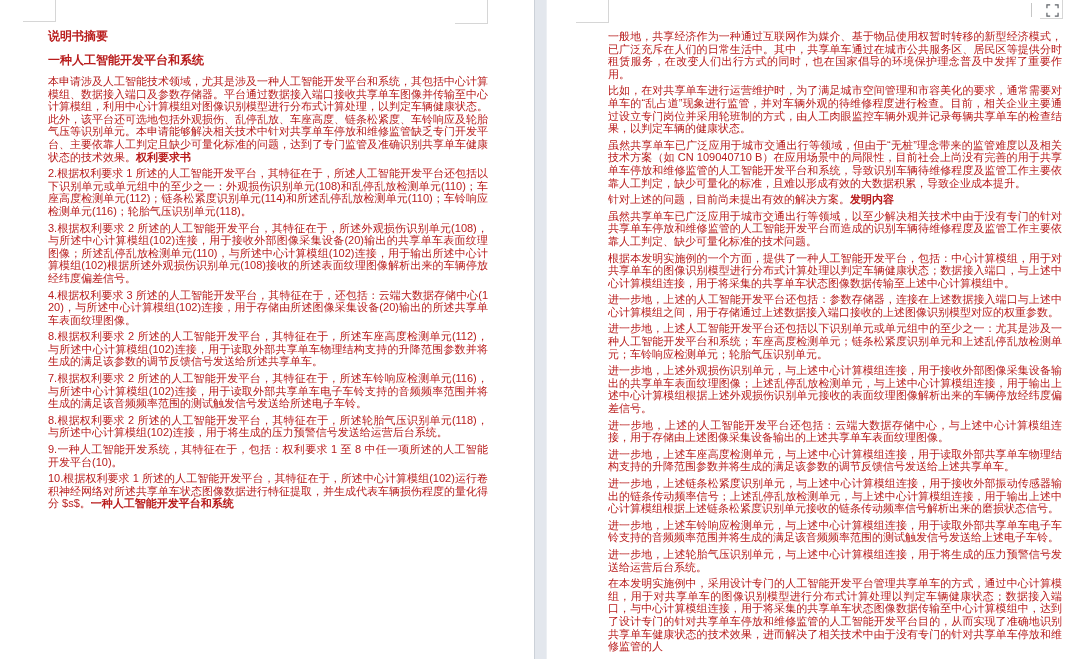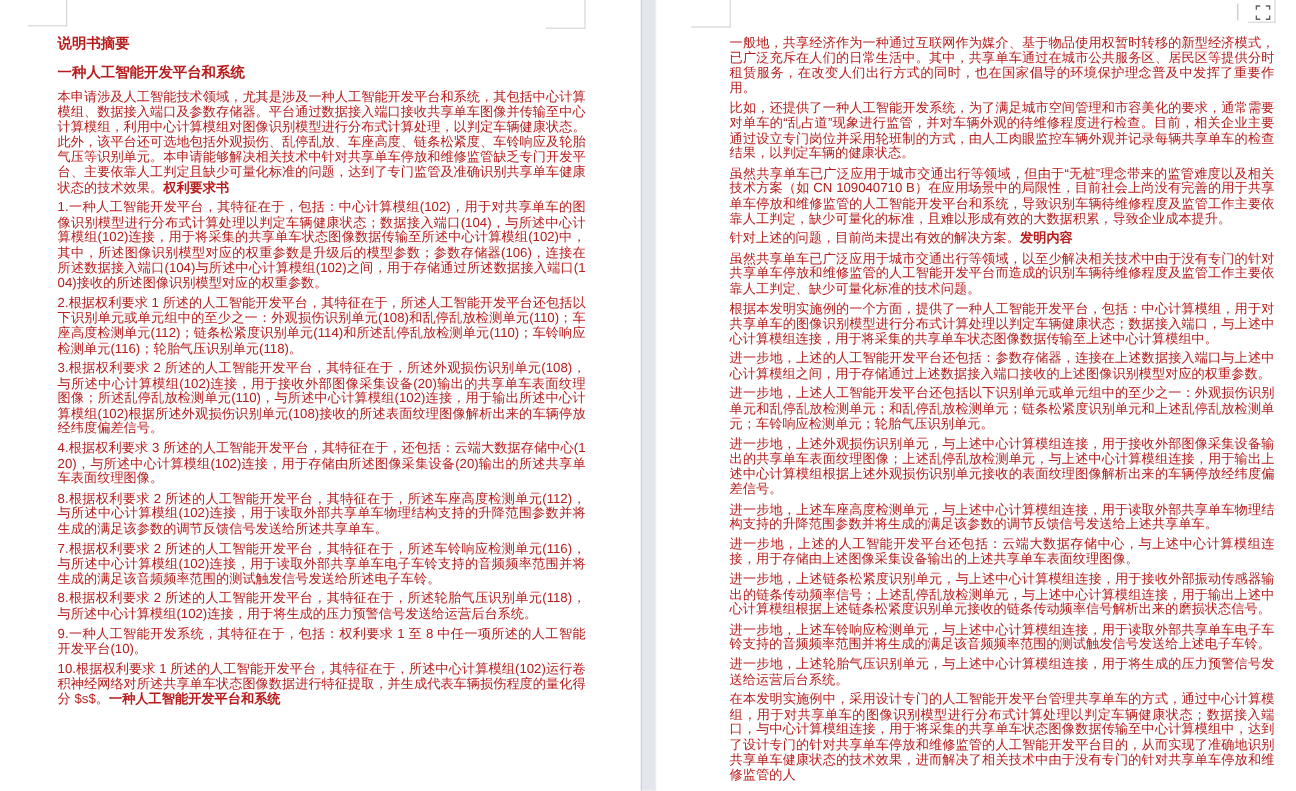--- a/index.html
+++ b/index.html
@@ -58,21 +58,20 @@
 </head>
 <body>
 
 <div class="pane pane-left">
   <div class="pb-mark m1"></div>
   <div class="pb-mark m2"></div>
   <div class="content content-left" id="left-content">
       <p class="h1"><b>说明书摘要</b></p>
       <p class="h2"><b>一种人工智能开发平台和系统</b></p>
       <p class="body"><span>本申请涉及人工智能技术领域，尤其是涉及一种人工智能开发平台和系统，其包括中心计算模组、数据接入端口及参数存储器。平台通过数据接入端口接收共享单车图像并传输至中心计算模组，利用中心计算模组对图像识别模型进行分布式计算处理，以判定车辆健康状态。此外，该平台还可选地包括外观损伤、乱停乱放、车座高度、链条松紧度、车铃响应及轮胎气压等识别单元。本申请能够解决相关技术中针对共享单车停放和维修监管缺乏专门开发平台、主要依靠人工判定且缺少可量化标准的问题，达到了专门监管及准确识别共享单车健康状态的技术效果。</span><b>权利要求书</b></p>
-      <p class="body"><span>1.一种人工智能开发平台，其特征在于，包括：中心计算模组(102)，用于对共享单车的图像识别模型进行分布式计算处理以判定车辆健康状态；数据接入端口(104)，与所述中心计算模组(102)连接，用于将采集的共享单车状态图像数据传输至所述中心计算模组(102)中，其中，所述图像识别模型对应的权重参数是升级后的模型参数；参数存储器(106)，连接在所述数据接入端口(104)与所述中心计算模组(102)之间，用于存储通过所述数据接入端口(104)接收的所述图像识别模型对应的权重参数。</span></p>
       <p class="body"><span>2.根据权利要求 1 所述的人工智能开发平台，其特征在于，所述人工智能开发平台还包括以下识别单元或单元组中的至少之一：外观损伤识别单元(108)和乱停乱放检测单元(110)；车座高度检测单元(112)；链条松紧度识别单元(114)和所述乱停乱放检测单元(110)；车铃响应检测单元(116)；轮胎气压识别单元(118)。</span></p>
       <p class="body"><span>3.根据权利要求 2 所述的人工智能开发平台，其特征在于，所述外观损伤识别单元(108)，与所述中心计算模组(102)连接，用于接收外部图像采集设备(20)输出的共享单车表面纹理图像；所述乱停乱放检测单元(110)，与所述中心计算模组(102)连接，用于输出所述中心计算模组(102)根据所述外观损伤识别单元(108)接收的所述表面纹理图像解析出来的车辆停放经纬度偏差信号。</span></p>
       <p class="body"><span>4.根据权利要求 3 所述的人工智能开发平台，其特征在于，还包括：云端大数据存储中心(120)，与所述中心计算模组(102)连接，用于存储由所述图像采集设备(20)输出的所述共享单车表面纹理图像。</span></p>
       <p class="body"><span>8.根据权利要求 2 所述的人工智能开发平台，其特征在于，所述车座高度检测单元(112)，与所述中心计算模组(102)连接，用于读取外部共享单车物理结构支持的升降范围参数并将生成的满足该参数的调节反馈信号发送给所述共享单车。</span></p>
       <p class="body"><span>7.根据权利要求 2 所述的人工智能开发平台，其特征在于，所述车铃响应检测单元(116)，与所述中心计算模组(102)连接，用于读取外部共享单车电子车铃支持的音频频率范围并将生成的满足该音频频率范围的测试触发信号发送给所述电子车铃。</span></p>
       <p class="body"><span>8.根据权利要求 2 所述的人工智能开发平台，其特征在于，所述轮胎气压识别单元(118)，与所述中心计算模组(102)连接，用于将生成的压力预警信号发送给运营后台系统。</span></p>
       <p class="body"><span>9.一种人工智能开发系统，其特征在于，包括：权利要求 1 至 8 中任一项所述的人工智能开发平台(10)。</span></p>
       <p class="body"><span>10.根据权利要求 1 所述的人工智能开发平台，其特征在于，所述中心计算模组(102)运行卷积神经网络对所述共享单车状态图像数据进行特征提取，并生成代表车辆损伤程度的量化得分 $s$。</span><b>一种人工智能开发平台和系统</b></p>
     </div>
 </div>
@@ -83,30 +82,30 @@
     <i></i>
     <i></i>
     <i></i>
     <i></i>
     <i></i>
 </div>
 
 <div class="pane pane-right">
   <div class="content content-right" id="right-content">
       <p class="body"><span>一般地，共享经济作为一种通过互联网作为媒介、基于物品使用权暂时转移的新型经济模式，已广泛充斥在人们的日常生活中。其中，共享单车通过在城市公共服务区、居民区等提供分时租赁服务，在改变人们出行方式的同时，也在国家倡导的环境保护理念普及中发挥了重要作用。</span></p>
-      <p class="body"><span>比如，还提供了一种人工智能开发系统，为了满足城市空间管理和市容美化的要求，通常需要对单车的“乱占道”现象进行监管，并对车辆外观的待维修程度进行检查。目前，相关企业主要通过设立专门岗位并采用轮班制的方式，由人工肉眼监控车辆外观并记录每辆共享单车的检查结果，以判定车辆的健康状态。</span></p>
+      <p class="body"><span>比如，在对共享单车进行运营维护时，为了满足城市空间管理和市容美化的要求，通常需要对单车的“乱占道”现象进行监管，并对车辆外观的待维修程度进行检查。目前，相关企业主要通过设立专门岗位并采用轮班制的方式，由人工肉眼监控车辆外观并记录每辆共享单车的检查结果，以判定车辆的健康状态。</span></p>
       <p class="body"><span>虽然共享单车已广泛应用于城市交通出行等领域，但由于“无桩”理念带来的监管难度以及相关技术方案（如 CN 109040710 B）在应用场景中的局限性，目前社会上尚没有完善的用于共享单车停放和维修监管的人工智能开发平台和系统，导致识别车辆待维修程度及监管工作主要依靠人工判定，缺少可量化的标准，且难以形成有效的大数据积累，导致企业成本提升。</span></p>
       <p class="body"><span>针对上述的问题，目前尚未提出有效的解决方案。</span><b>发明内容</b></p>
       <p class="body"><span>虽然共享单车已广泛应用于城市交通出行等领域，以至少解决相关技术中由于没有专门的针对共享单车停放和维修监管的人工智能开发平台而造成的识别车辆待维修程度及监管工作主要依靠人工判定、缺少可量化标准的技术问题。</span></p>
       <p class="body"><span>根据本发明实施例的一个方面，提供了一种人工智能开发平台，包括：中心计算模组，用于对共享单车的图像识别模型进行分布式计算处理以判定车辆健康状态；数据接入端口，与上述中心计算模组连接，用于将采集的共享单车状态图像数据传输至上述中心计算模组中。</span></p>
       <p class="body"><span>进一步地，上述的人工智能开发平台还包括：参数存储器，连接在上述数据接入端口与上述中心计算模组之间，用于存储通过上述数据接入端口接收的上述图像识别模型对应的权重参数。</span></p>
-      <p class="body"><span>进一步地，上述人工智能开发平台还包括以下识别单元或单元组中的至少之一：外观损伤识别单元和乱停乱放检测单元；和乱停乱放检测单元；链条松紧度识别单元和上述乱停乱放检测单元；车铃响应检测单元；轮胎气压识别单元。</span></p>
+      <p class="body"><span>进一步地，上述人工智能开发平台还包括以下识别单元或单元组中的至少之一：尤其是涉及一种人工智能开发平台和系统；车座高度检测单元；链条松紧度识别单元和上述乱停乱放检测单元；车铃响应检测单元；轮胎气压识别单元。</span></p>
       <p class="body"><span>进一步地，上述外观损伤识别单元，与上述中心计算模组连接，用于接收外部图像采集设备输出的共享单车表面纹理图像；上述乱停乱放检测单元，与上述中心计算模组连接，用于输出上述中心计算模组根据上述外观损伤识别单元接收的表面纹理图像解析出来的车辆停放经纬度偏差信号。</span></p>
+      <p class="body"><span>进一步地，上述的人工智能开发平台还包括：云端大数据存储中心，与上述中心计算模组连接，用于存储由上述图像采集设备输出的上述共享单车表面纹理图像。</span></p>
       <p class="body"><span>进一步地，上述车座高度检测单元，与上述中心计算模组连接，用于读取外部共享单车物理结构支持的升降范围参数并将生成的满足该参数的调节反馈信号发送给上述共享单车。</span></p>
-      <p class="body"><span>进一步地，上述的人工智能开发平台还包括：云端大数据存储中心，与上述中心计算模组连接，用于存储由上述图像采集设备输出的上述共享单车表面纹理图像。</span></p>
       <p class="body"><span>进一步地，上述链条松紧度识别单元，与上述中心计算模组连接，用于接收外部振动传感器输出的链条传动频率信号；上述乱停乱放检测单元，与上述中心计算模组连接，用于输出上述中心计算模组根据上述链条松紧度识别单元接收的链条传动频率信号解析出来的磨损状态信号。</span></p>
       <p class="body"><span>进一步地，上述车铃响应检测单元，与上述中心计算模组连接，用于读取外部共享单车电子车铃支持的音频频率范围并将生成的满足该音频频率范围的测试触发信号发送给上述电子车铃。</span></p>
       <p class="body"><span>进一步地，上述轮胎气压识别单元，与上述中心计算模组连接，用于将生成的压力预警信号发送给运营后台系统。</span></p>
       <p class="body"><span>在本发明实施例中，采用设计专门的人工智能开发平台管理共享单车的方式，通过中心计算模组，用于对共享单车的图像识别模型进行分布式计算处理以判定车辆健康状态；数据接入端口，与中心计算模组连接，用于将采集的共享单车状态图像数据传输至中心计算模组中，达到了设计专门的针对共享单车停放和维修监管的人工智能开发平台目的，从而实现了准确地识别共享单车健康状态的技术效果，进而解决了相关技术中由于没有专门的针对共享单车停放和维修监管的人</span></p>
     </div>
 </div>
 <div class="pb-mark m3"></div>
 <div class="pb-mark m4"></div>
 
 <div class="toolbar"></div>

